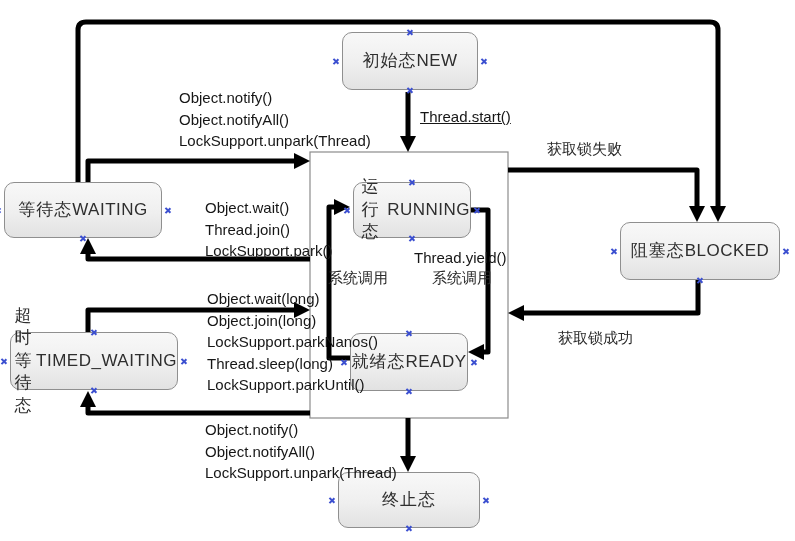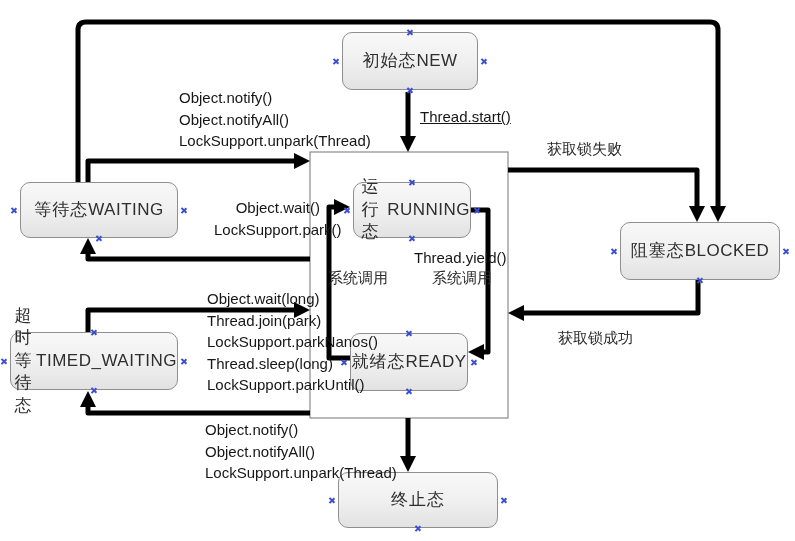--- a/index.html
+++ b/index.html
@@ -76,21 +76,21 @@
 
   <div class="node" style="left:342px; top:32px; width:136px; height:58px;">
     <div class="zh">初始态</div>
     <div class="en">NEW</div>
     <span class="handle h-top"></span>
     <span class="handle h-bottom"></span>
     <span class="handle h-left"></span>
     <span class="handle h-right"></span>
   </div>
 
-  <div class="node" style="left:20px; top:182px; width:158px; height:56px;">
+  <div class="node" style="left:4px; top:182px; width:158px; height:56px;">
     <div class="zh">等待态</div>
     <div class="en">WAITING</div>
     <span class="handle h-bottom"></span>
     <span class="handle h-left"></span>
     <span class="handle h-right"></span>
   </div>
 
   <div class="node" style="left:10px; top:332px; width:168px; height:58px;">
     <div class="zh">超时等待态</div>
     <div class="en">TIMED_WAITING</div>
@@ -119,43 +119,44 @@
   </div>
 
   <div class="node" style="left:620px; top:222px; width:160px; height:58px;">
     <div class="zh">阻塞态</div>
     <div class="en">BLOCKED</div>
     <span class="handle h-bottom"></span>
     <span class="handle h-left"></span>
     <span class="handle h-right"></span>
   </div>
 
-  <div class="node" style="left:338px; top:472px; width:160px; height:56px;">
+  <div class="node" style="left:338px; top:472px; width:142px; height:56px;">
     <div class="zh">终止态</div>
     <span class="handle h-bottom"></span>
     <span class="handle h-left"></span>
     <span class="handle h-right"></span>
   </div>
 
   <div class="lbl" style="left:420px; top:108px;text-decoration:underline;">Thread.start()</div>
 
   <div class="lbl stack" style="left:142px; top:87px;">
     <div>Object.notify()</div>
     <div>Object.notifyAll()</div>
     <div>LockSupport.unpark(Thread)</div>
   </div>
 
-  <div class="lbl stack" style="left:177px; top:197px;text-align:center;">
+  <div class="lbl stack" style="left:168px; top:197px;">
     <div>Object.wait()</div>
+    <div>Thread.join()</div>
     <div>LockSupport.park()</div>
   </div>
 
   <div class="lbl stack" style="left:170px; top:288px;">
     <div>Object.wait(long)</div>
-    <div>Thread.join(park)</div>
+    <div>Object.join(long)</div>
     <div>LockSupport.parkNanos()</div>
     <div>Thread.sleep(long)</div>
     <div>LockSupport.parkUntil()</div>
   </div>
 
   <div class="lbl stack" style="left:168px; top:419px;">
     <div>Object.notify()</div>
     <div>Object.notifyAll()</div>
     <div>LockSupport.unpark(Thread)</div>
   </div>

